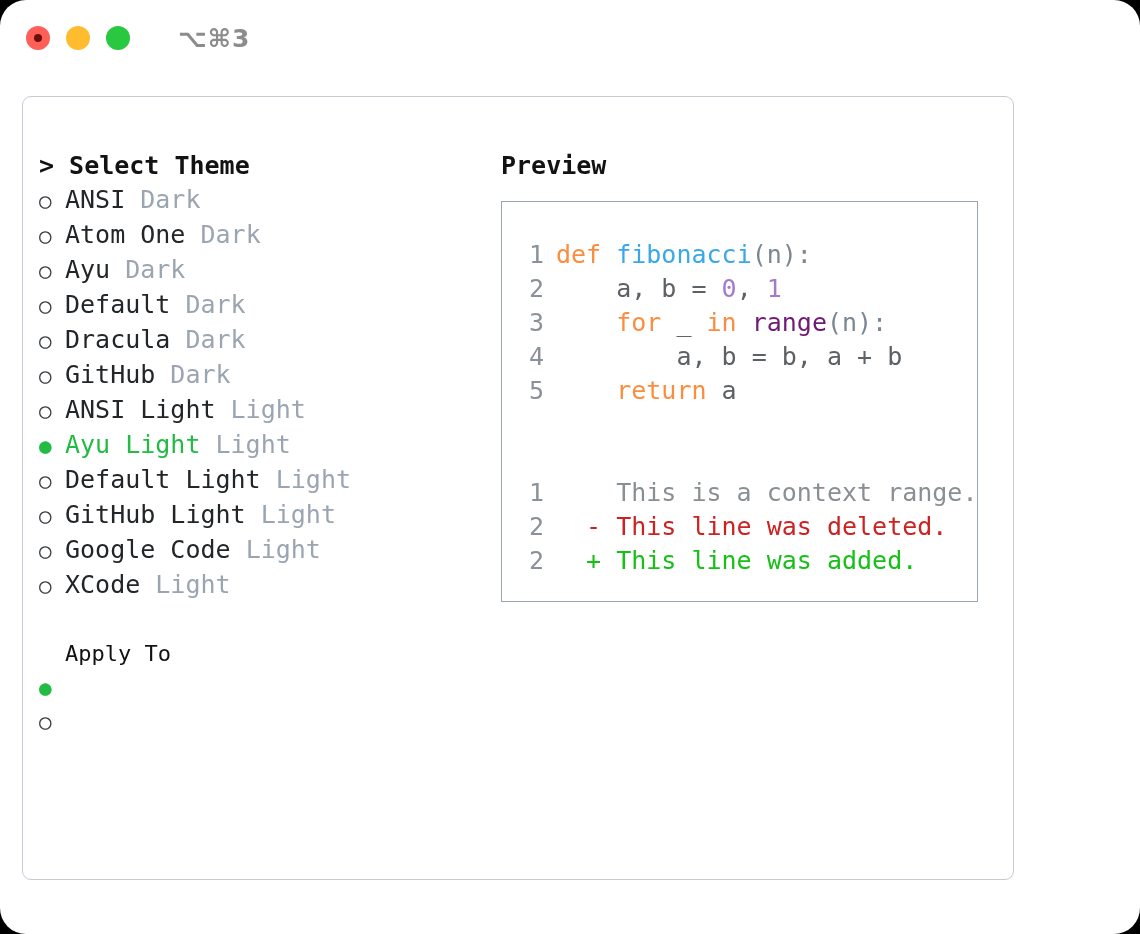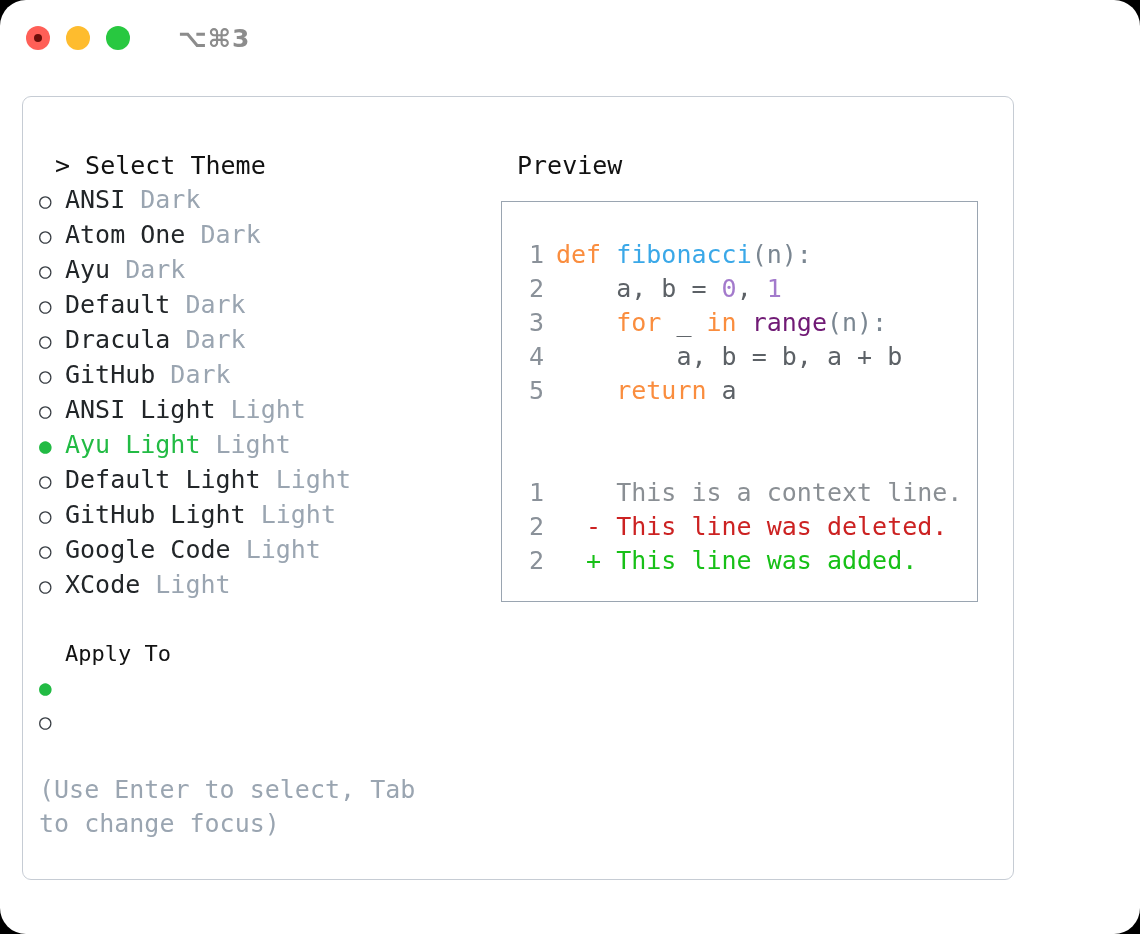--- a/index.html
+++ b/index.html
@@ -73,25 +73,24 @@
     padding: 52px 0 0 0;
     height: 100%;
   }
 
   .col-left  { width: 465px; padding-left: 16px; }
   .col-right { flex: 1; padding-left: 13px; }
 
   
   .section-title {
     font-size: 25px;
-    font-weight: normal;
+    font-weight: bold;
     color: #121212;
     line-height: 34px;
     white-space: pre;
-    margin-left: 16px;
   }
 
   
   .option {
     display: flex;
     align-items: baseline;
     line-height: 34px;
     font-size: 25px;
     white-space: pre;
   }
@@ -198,38 +197,37 @@
 
         <div class="group-label">Apply To</div>
 
         <div id="apply-list">
             <div class="option"><span class="bullet on">●</span></div>
             <div class="option"><span class="bullet">○</span></div>
           </div>
 
         <div class="spacer-lg"></div>
 
-        <div class="hint">(Use Enter to select, Tab to change focus)</div>
       </div>
 
       <div class="col-right">
         <div class="section-title">Preview</div>
 
         <div class="preview-box">
           <div id="code-block">
               <div class="code-line"><span class="lineno">1</span><span><span class="tok-kw">def</span><span class="tok-pl"> </span><span class="tok-fn">fibonacci</span><span class="tok-punc">(n):</span></span></div>
               <div class="code-line"><span class="lineno">2</span><span><span class="tok-pl">    a, b = </span><span class="tok-num">0</span><span class="tok-pl">, </span><span class="tok-num">1</span></span></div>
               <div class="code-line"><span class="lineno">3</span><span><span class="tok-pl">    </span><span class="tok-kw">for</span><span class="tok-pl"> _ </span><span class="tok-kw">in</span><span class="tok-pl"> </span><span class="tok-bi">range</span><span class="tok-punc">(n):</span></span></div>
               <div class="code-line"><span class="lineno">4</span><span><span class="tok-pl">        a, b = b, a + b</span></span></div>
               <div class="code-line"><span class="lineno">5</span><span><span class="tok-pl">    </span><span class="tok-kw">return</span><span class="tok-pl"> a</span></span></div>
             </div>
           <div class="blank-line"></div>
           <div class="blank-line"></div>
           <div id="diff-block">
-              <div class="code-line"><span class="lineno">1</span><span class="d-ctx">    This is a context line.</span></div>
+              <div class="code-line"><span class="lineno">1</span><span class="d-ctx">    This is a context range.</span></div>
               <div class="code-line"><span class="lineno">2</span><span class="d-del">  - This line was deleted.</span></div>
               <div class="code-line"><span class="lineno">2</span><span class="d-add">  + This line was added.</span></div>
             </div>
         </div>
       </div>
 
     </div>
   </div>
 </div>
 

